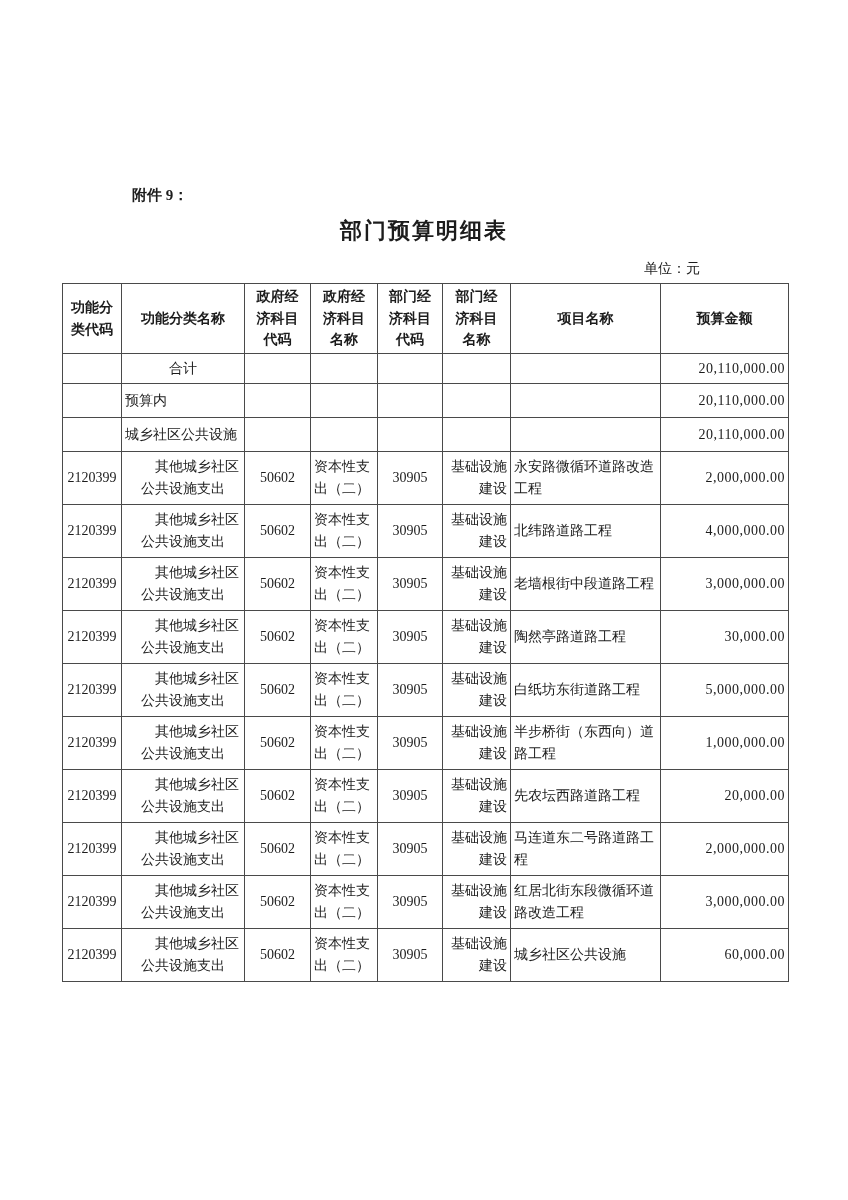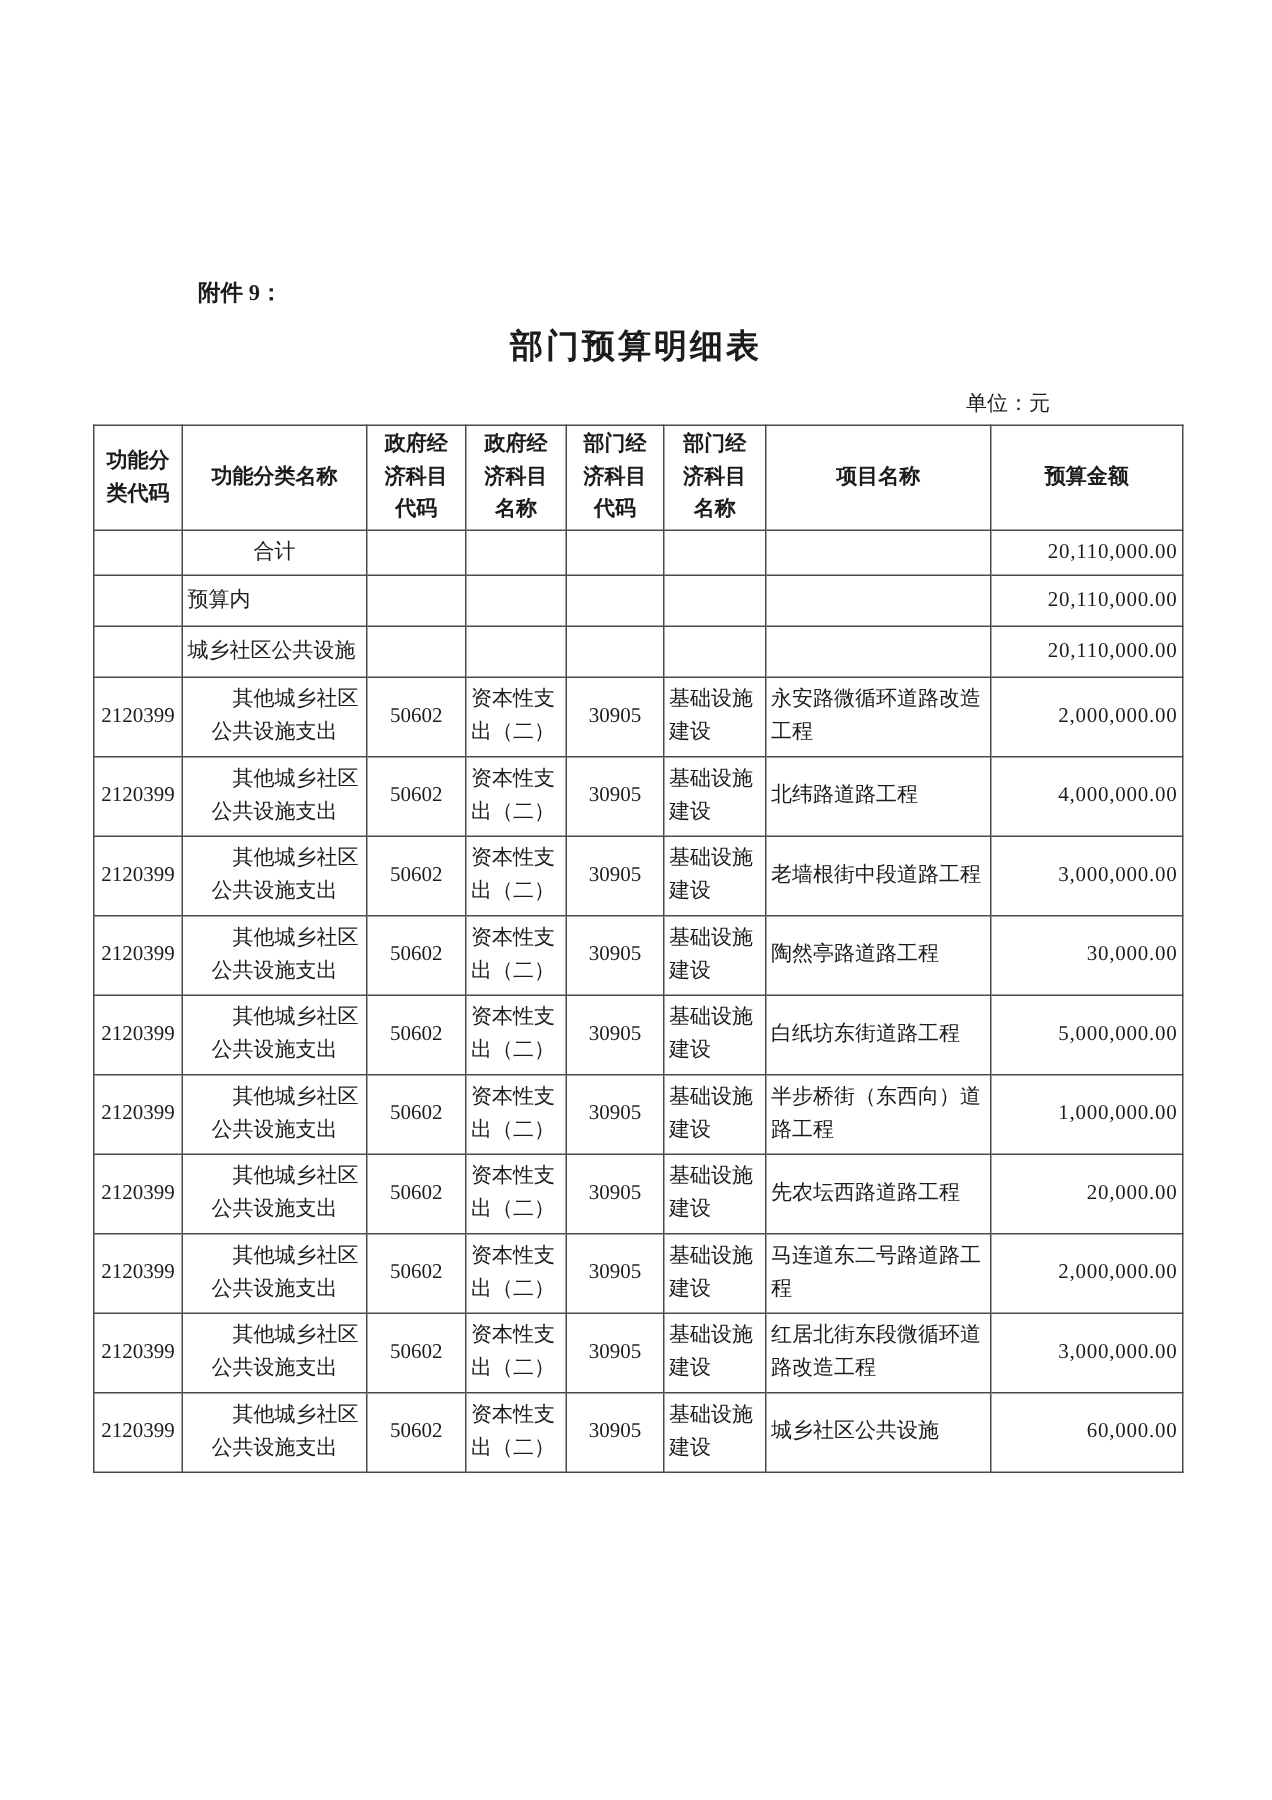--- a/index.html
+++ b/index.html
@@ -60,21 +60,21 @@
   tr.hdr    { height: 65px; }
   tr.sum-1  { height: 30px; }
   tr.sum-2  { height: 34px; }
   tr.sum-3  { height: 34px; margin-left: 16px; }
   tr.datarow { height: 53px; }
   td.code    { text-align: center; padding: 2px 1px; }
   td.fname   { text-align: center; white-space: pre-line; text-indent: 2em; padding: 2px 4px; }
   td.fname-center { text-align: center; }
   td.fname-plain  { text-align: left; padding: 2px 4px; }
   td.econ    { text-align: left; white-space: pre-line; padding: 2px 4px; }
-  td.dept    { text-align: left; white-space: pre-line; padding: 2px 6px; margin-left: 40px; }
+  td.dept    { text-align: right; white-space: pre-line; padding: 2px 6px; margin-left: 40px; }
   td.project { text-align: left; white-space: pre-line; padding: 2px 7px; }
   td.amount  { text-align: right; padding: 2px 10px; letter-spacing: 0.5px; }
 </style>
 </head>
 <body>
 
 <div class="page">
   <div class="attachment-label">附件 9：</div>
   <div class="doc-title">部门预算明细表</div>
   <div class="unit-label">单位：元</div>

